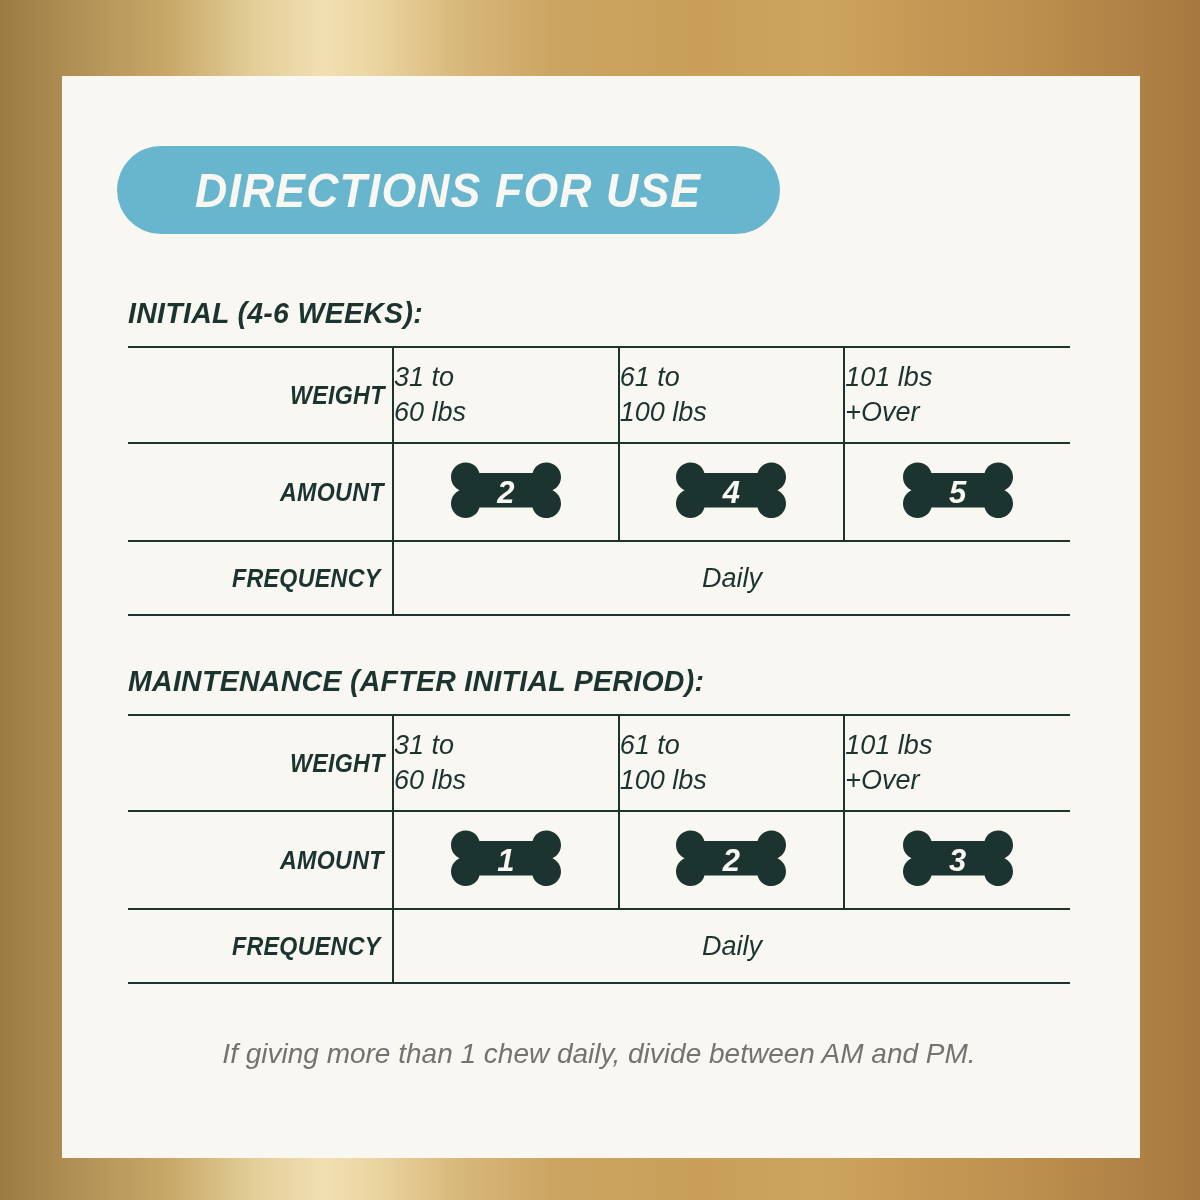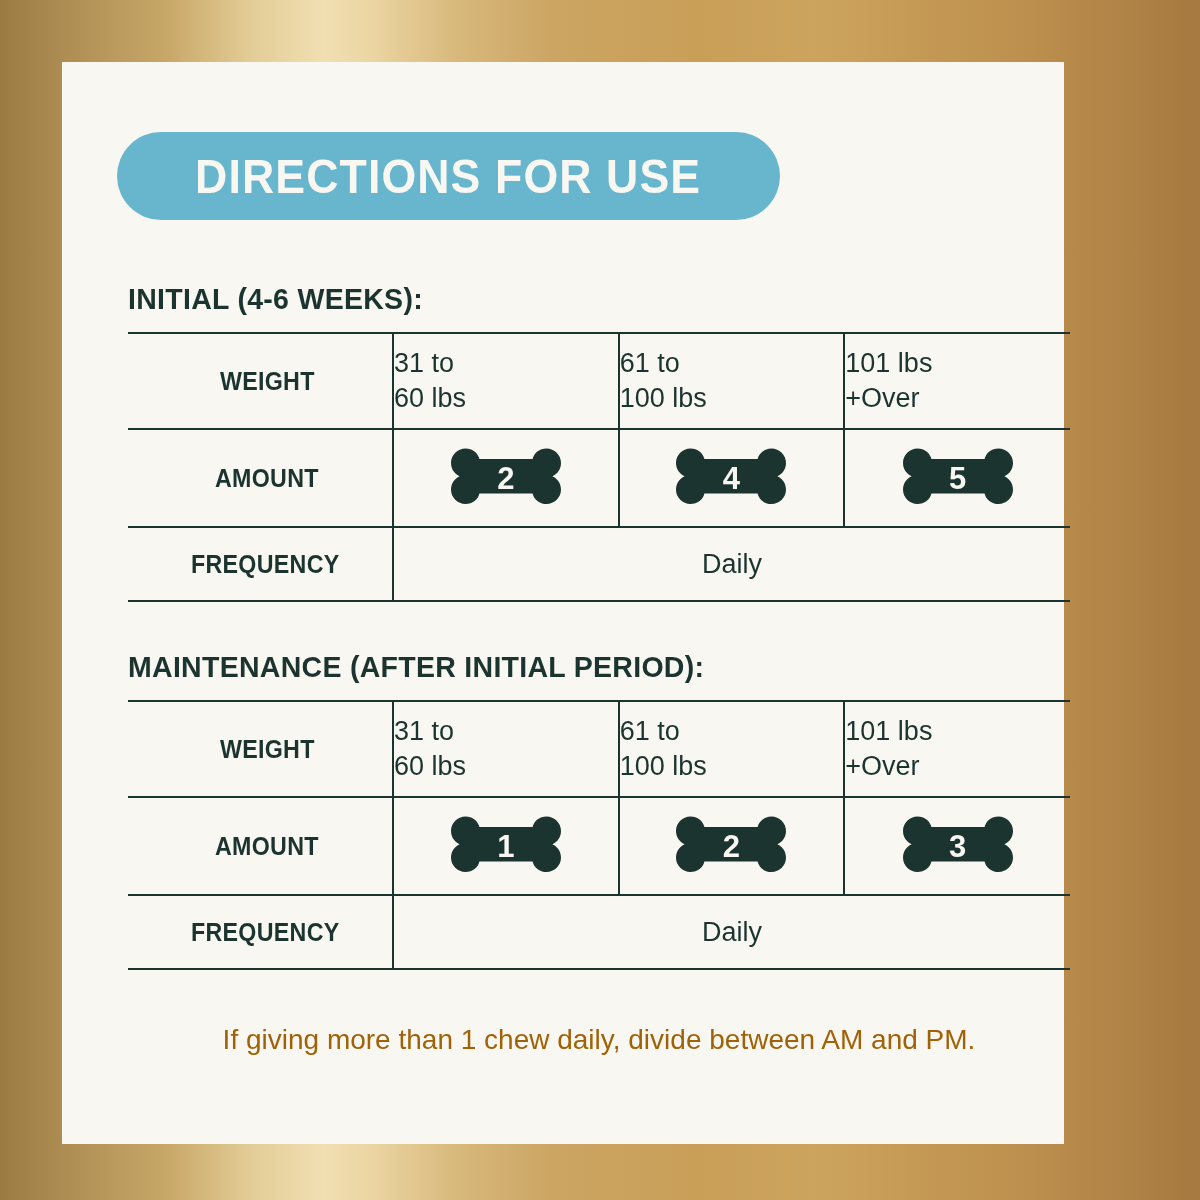--- a/index.html
+++ b/index.html
@@ -36,24 +36,25 @@
       #BC8F4E 86%,
       #AE8145 95%,
       #A5793F 100%
     );
   }
 
   
   #panel {
     position: absolute;
     left: 62px;
-    top: 62px;
-    width: 1002px;
+    top: 76px;
+    width: 1078px;
     height: 1082px;
     background: #F9F7F2;
+    font-style: italic;
   }
 
   
   #title-pill {
     position: absolute;
     left: 55px;
     top: 70px;
     width: 663px;
     height: 88px;
     background: #67B6CE;
@@ -108,21 +109,21 @@
   .dose-table tr.row-weight td { height: 94px; }
   .dose-table tr.row-amount td { height: 96px; }
   .dose-table tr.row-frequency td { height: 72px; }
 
   .cell-label {
     width: 242px;
     font-size: 25px;
     font-weight: bold;
     letter-spacing: 0.3px;
     padding-left: 22px !important;
-    text-align: center;
+    text-align: right;
     transform-origin: left center;
   }
   .cell-label span { display: inline-block; transform: scaleX(0.93); transform-origin: left center; }
 
   .cell-data {
     border-left: 2.5px solid #1C3430;
     font-size: 27px;
     line-height: 1.28;
     font-weight: normal;
   }
@@ -158,21 +159,21 @@
     line-height: 1;
   }
 
   
   #footnote {
     position: absolute;
     left: 66px;
     top: 962px;
     width: 942px;
     text-align: center;
-    color: #a16207;
+    color: #737373;
     font-size: 28px;
     white-space: nowrap;
   }
 </style>
 </head>
 <body>
 
 <div id="gold-frame"></div>
 
 <div id="panel">

